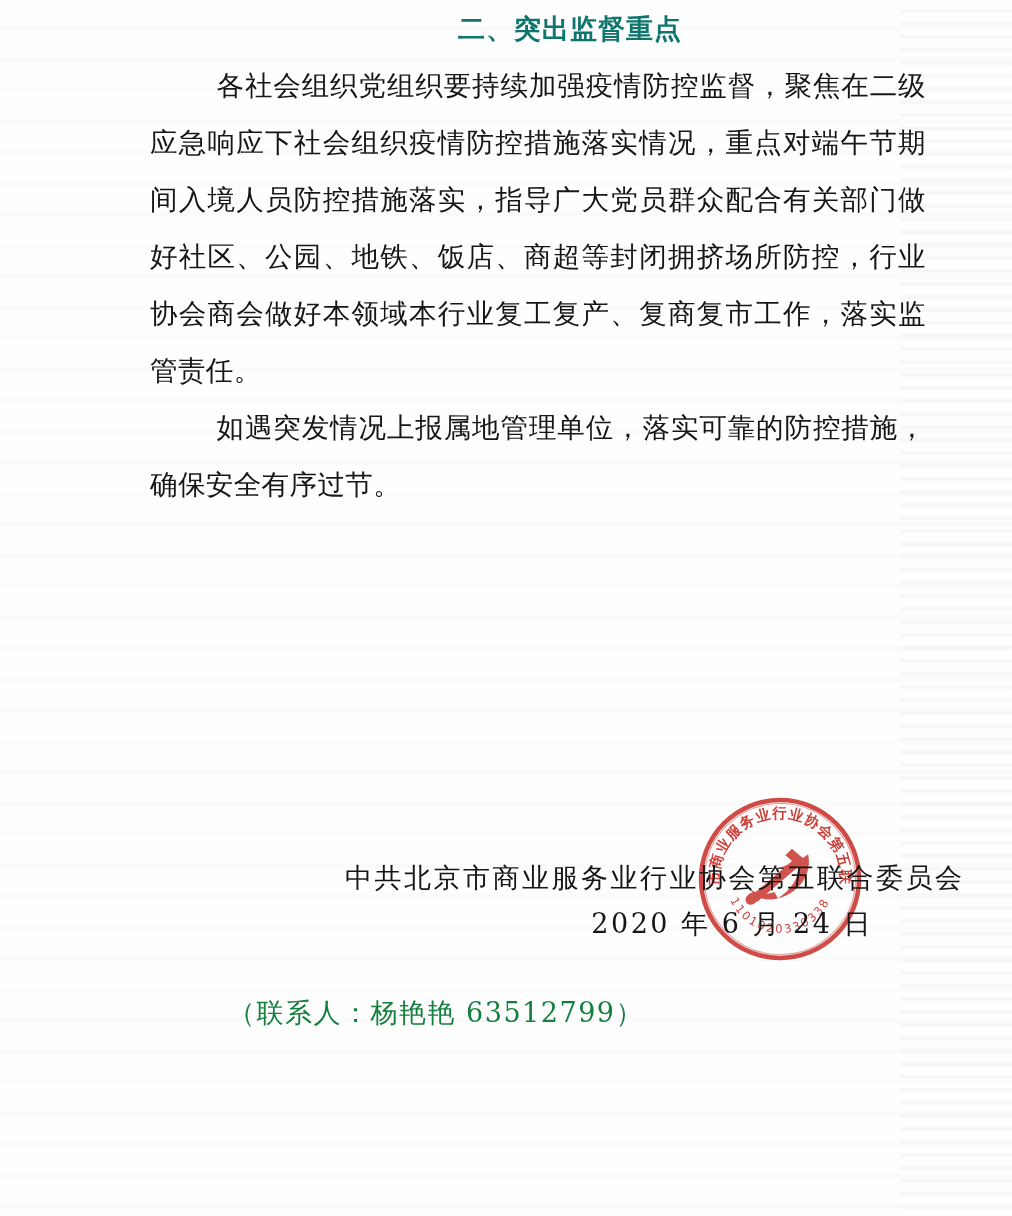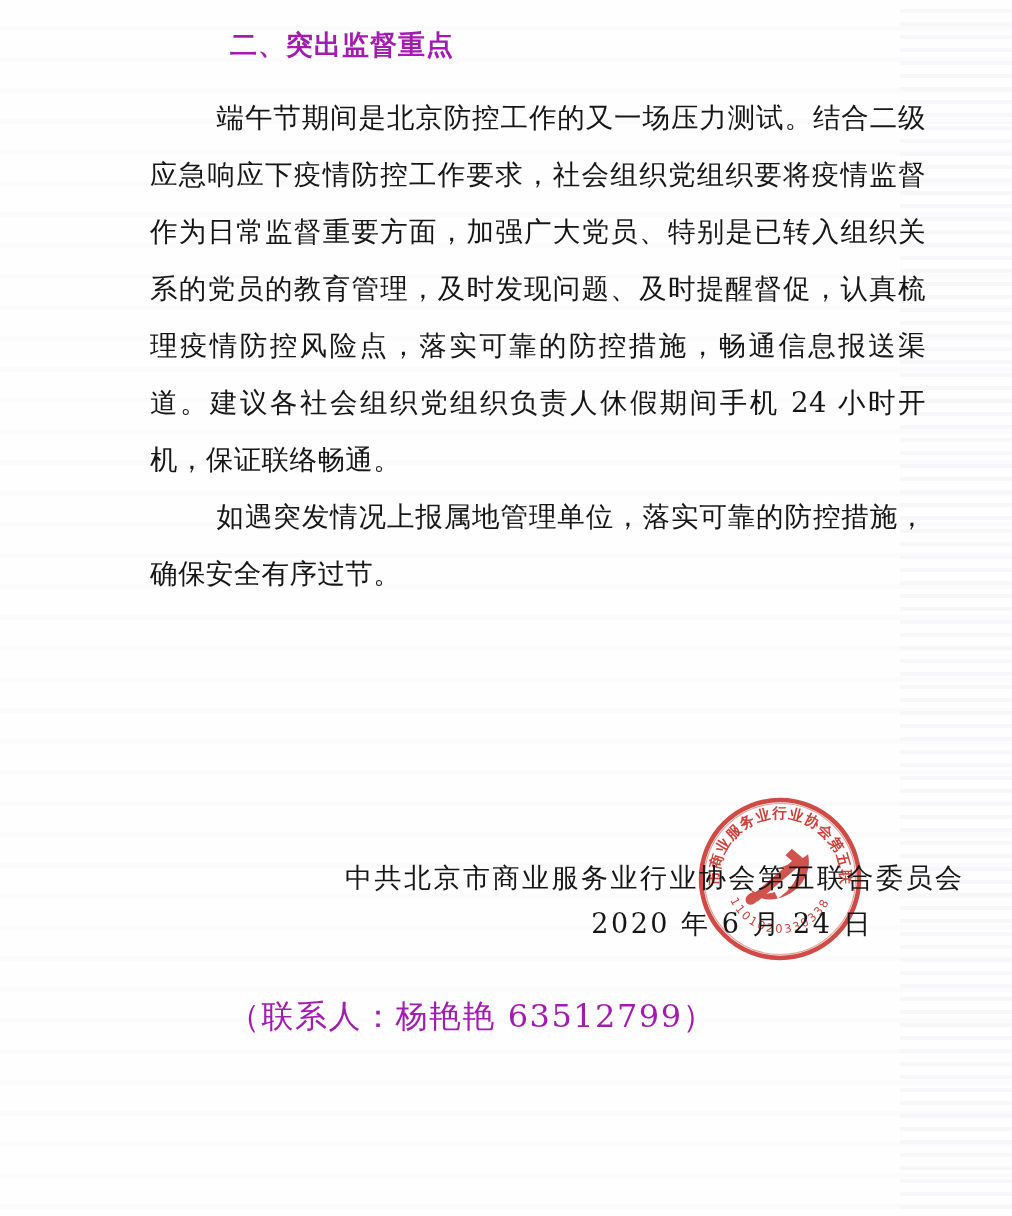--- a/index.html
+++ b/index.html
@@ -57,24 +57,25 @@
     left: 150px;
     top: 0;
     width: 776px;
   }
 
   .section-heading {
     font-family: "DejaVu Sans", "Liberation Sans", sans-serif;
     font-weight: bold;
     font-size: 27px;
     letter-spacing: 1px;
-    color: #a21caf;
-    margin: 16px;
+    color: #0f766e;
+    margin: 0;
     padding-left: 64px;
     line-height: 57px;
+    text-align: center;
   }
 
   .para {
     font-size: 27.5px;
     line-height: 57px;
     margin: 0;
     text-align: justify;
     text-justify: inter-ideograph;
     letter-spacing: 0.4px;
     color: #161616;
@@ -105,23 +106,23 @@
     text-align: right;
     padding-right: 52px;
     white-space: nowrap;
     color: #161616;
   }
 
   .contact-line {
     position: absolute;
     left: 228px;
     top: 995px;
-    font-size: 32px;
+    font-size: 27px;
     letter-spacing: 1.5px;
-    color: #a21caf;
+    color: #15803d;
     white-space: nowrap;
   }
 
   
   .seal {
     position: absolute;
     left: 697px;
     top: 796px;
     width: 166px;
     height: 166px;
@@ -135,23 +136,23 @@
 
 <div class="page">
 
   <div class="scan-noise2"></div>
   <div class="scan-noise"></div>
 
   <div class="content">
 
     <h2 class="section-heading">二、突出监督重点</h2>
 
+    <p class="para"><span class="indent"></span><span>各社会组织党组织要持续加强疫情防控监督，聚焦在二级应急响应下社会组织疫情防控措施落实情况，重点对端午节期间入境人员防控措施落实，指导广大党员群众配合有关部门做好社区、公园、地铁、饭店、商超等封闭拥挤场所防控，行业协会商会做好本领域本行业复工复产、复商复市工作，落实监管责任。</span></p>
 
 
-    <p class="para"><span class="indent"></span><span>端午节期间是北京防控工作的又一场压力测试。结合二级应急响应下疫情防控工作要求，社会组织党组织要将疫情监督作为日常监督重要方面，加强广大党员、特别是已转入组织关系的党员的教育管理，及时发现问题、及时提醒督促，认真梳理疫情防控风险点，落实可靠的防控措施，畅通信息报送渠道。建议各社会组织党组织负责人休假期间手机 24 小时开机，保证联络畅通。</span></p>
 
     <p class="para"><span class="indent"></span><span>如遇突发情况上报属地管理单位，落实可靠的防控措施，确保安全有序过节。</span></p>
 
   </div>
 
   <div class="seal">
     <svg viewBox="0 0 166 166" xmlns="http://www.w3.org/2000/svg">
       <defs>
         <path id="arcTop" d="M 22,83 A 61,61 0 0 1 144,83"></path>
         <path id="arcBottom" d="M 29,83 A 54,54 0 0 0 137,83"></path>

